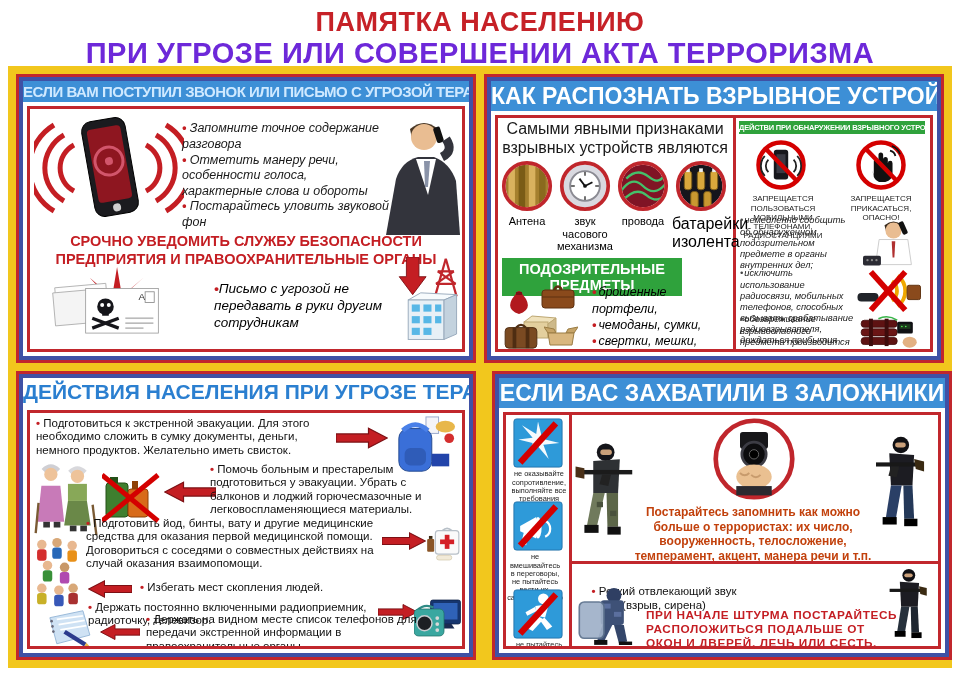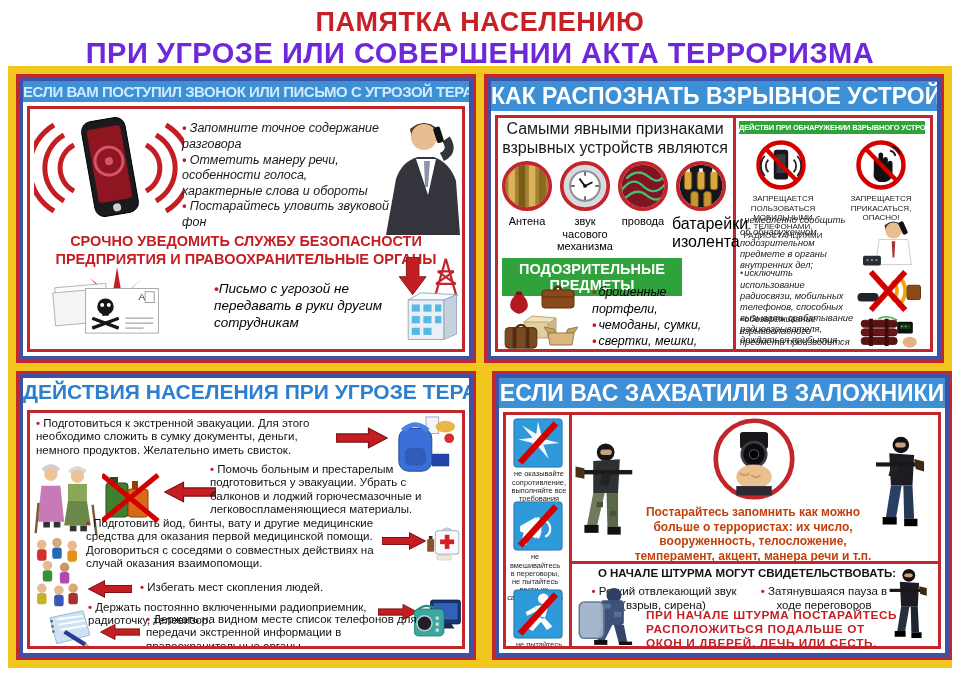--- a/index.html
+++ b/index.html
@@ -501,23 +501,21 @@
             <polygon points="46,30 58,33 58,45 48,42" fill="#3a2a12"></polygon>
             <polygon points="18,39 28,39 25,52 15,50" fill="#222"></polygon>
             <polygon points="18,62 31,62 24,102 12,100" fill="#2a3f66"></polygon>
             <polygon points="33,62 44,62 46,102 34,102" fill="#243858"></polygon>
             <rect x="8" y="100" width="17" height="9" fill="#000"></rect>
               <rect x="34" y="102" width="16" height="9" fill="#000"></rect>
           </svg>
           <div class="abs ctr b" style="left:56px;top:90px;width:250px;font-size:12px;line-height:1.2;color:#c2410c;">Постарайтесь запомнить как можно больше о террористах: их число, вооруженность, телосложение, темперамент, акцент, манера речи и т.п.</div>
 
           <div class="abs" style="left:0;top:146px;width:366px;border-top:3px solid #c1272d;"></div>
-          <div class="abs ctr b" style="left:10px;top:152px;width:330px;font-size:11.5px;color:#111;">О НАЧАЛЕ ШТУРМА МОГУТ СВИДЕТЕЛЬСТВОВАТЬ:</div>
           <div class="br-bullet abs ctr" style="left:12px;top:170px;width:160px;">Резкий отвлекающий звук (взрыв, сирена)</div>
-          <div class="br-bullet abs ctr" style="left:182px;top:170px;width:140px;">Затянувшаяся пауза в ходе переговоров</div>
           <svg class="abs" style="left:316px;top:152px;" width="48" height="80" viewBox="0 0 70 125">
             <circle cx="30" cy="13" r="10" fill="#101014"></circle>
               <rect x="23" y="10" width="13" height="6" rx="3" fill="#caa07a"></rect>
             <path d="M16 23 L46 25 L44 62 L18 62 Z" fill="#1c1c22"></path>
             <rect x="0" y="34" width="50" height="5" fill="#181818"></rect>
             <polygon points="46,30 58,33 58,45 48,42" fill="#3a2a12"></polygon>
             <polygon points="18,62 31,62 24,102 12,100" fill="#27313c"></polygon>
             <polygon points="33,62 44,62 46,102 34,102" fill="#1e2630"></polygon>
             <rect x="8" y="100" width="17" height="9" fill="#000"></rect>
               <rect x="34" y="102" width="16" height="9" fill="#000"></rect>

